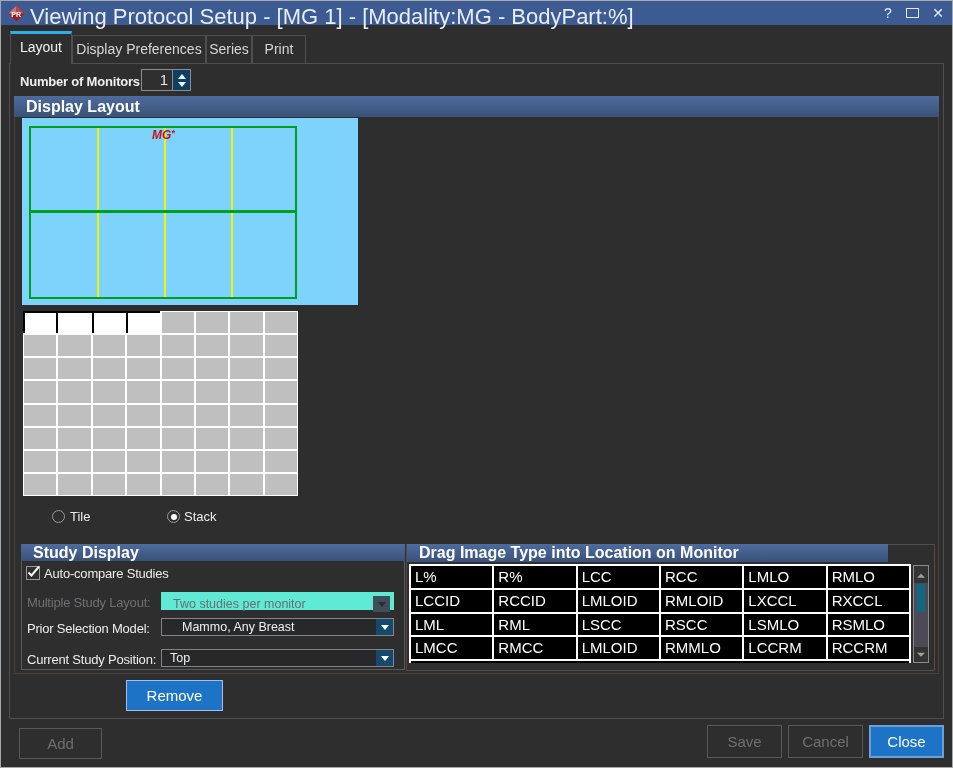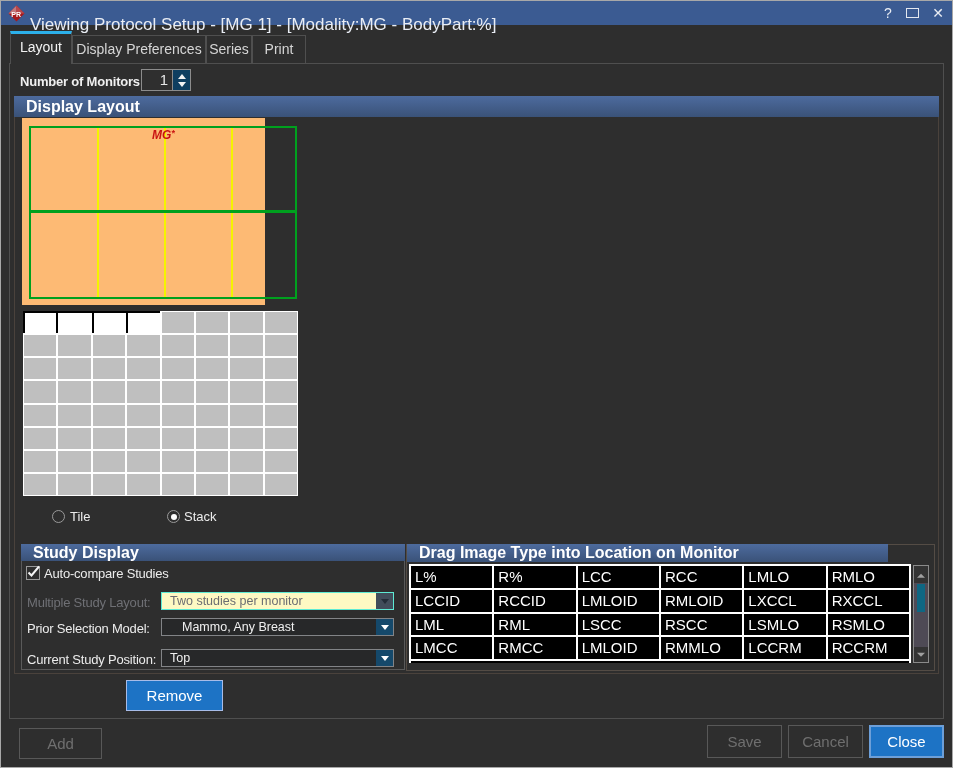--- a/index.html
+++ b/index.html
@@ -3,58 +3,58 @@
 <meta charset="utf-8">
 <style>
   * { margin:0; padding:0; box-sizing:border-box; }
   html,body { width:953px; height:768px; }
   body { font-family:"Liberation Sans", sans-serif; background:#2e2e2e; position:relative; overflow:hidden; }
   .abs { position:absolute; }
   .winborder { left:0; top:0; width:953px; height:768px; border:1px solid #a8a8a8; z-index:50; pointer-events:none; }
   
   .titlebar { left:1px; top:1px; width:951px; height:24px; background:#3b5b92; }
   .ticon { left:8px; top:5px; width:16px; height:16px; }
-  .ttext { left:30px; top:13px; height:40px; line-height:24px; font-size:17px; color:#e9edf4; }
+  .ttext { left:30px; top:5px; height:40px; line-height:24px; font-size:22px; color:#e9edf4; }
   .tbtn { top:1px; height:24px; line-height:24px; font-size:14px; color:#e9edf4; text-align:center; width:30px; }
   
   .tab { top:35px; height:28px; border:1px solid #4f4f4f; border-bottom:none; color:#d6d6d6; font-size:14px; text-align:center; line-height:27px; background:#2e2e2e; white-space:nowrap; }
   .tabsel { top:31px; height:32px; border:1px solid #4f4f4f; border-bottom:none; border-top:3px solid #2cb0ea; color:#f2f2f2; font-size:14px; text-align:center; line-height:27px; background:#2e2e2e; z-index:3; }
   
   .page { left:9px; top:63px; width:935px; height:656px; border:1px solid #4f4f4f; background:#2e2e2e; }
   .pagemask { left:11px; top:62px; width:60px; height:2px; background:#2e2e2e; z-index:4; }
   .nmlabel { left:20px; top:74px; font-size:13px; font-weight:bold; color:#f0f0f0; letter-spacing:-0.2px; }
   
   .spinfield { left:141px; top:69px; width:32px; height:22px; border:1px solid #8c8c8c; background:#2f2f2f; color:#e6e6e6; font-size:15px; text-align:right; line-height:20px; padding-right:4px; }
   .spinbtns { left:172px; top:69px; width:19px; height:22px; border:1px solid #8c8c8c; background:#0e3e60; }
   
   .ghdr { background:linear-gradient(#4d6b9e,#3a5278); color:#ffffff; font-weight:bold; font-size:16px; }
   .dlhdr { left:14px; top:96px; width:925px; height:21px; line-height:21px; padding-left:12px; }
   .biggroup { left:14px; top:96px; width:925px; height:578px; border:1px solid #4a423c; border-top:none; }
   
-  .monitor { left:22px; top:118px; width:243px; height:187px; background:#fdba74; }
+  .monitor { left:22px; top:118px; width:336px; height:187px; background:#7dd3fc; }
   .mgreen { left:7px; top:8px; width:268px; height:173px; border:2px solid #00a01e; }
   .vline { top:10px; width:2px; height:169px; background:#f4f400; z-index:1; }
   .hline { left:7px; top:92px; width:267px; height:3px; background:#00a01e; z-index:2; }
   .mgtext { left:130px; top:10px; color:#c91212; font-size:12px; font-style:italic; font-weight:bold; z-index:3; }
   
   .grid { left:23px; top:311px; width:275px; height:185px; background:#ffffff; padding:1px; display:grid; grid-template-columns:repeat(8,1fr); grid-template-rows:repeat(8,1fr); gap:2px; }
   .gc { background:#bfbfbf; }
   
   .radio { width:13px; height:13px; border:1px solid #9a9a9a; border-radius:50%; background:#2e2e2e; }
   .radiodot { position:absolute; left:2.5px; top:2.5px; width:6px; height:6px; border-radius:50%; background:#ffffff; }
   .rlabel { font-size:13px; color:#ececec; }
   
   .studygrp { left:21px; top:544px; width:384px; height:126px; border:1px solid #5a5a5a; }
   .studyhdr { left:21px; top:544px; width:384px; height:17px; line-height:17px; padding-left:12px; }
   .cb { left:26px; top:566px; width:14px; height:14px; background:#2e2e2e; border:1px solid #9a9a9a; }
   .flabel { font-size:13px; color:#ececec; letter-spacing:-0.2px; }
   .flabeld { font-size:13px; color:#6f7075; letter-spacing:-0.2px; }
   .combo { left:161px; width:233px; height:18px; border:1px solid #828487; background:#272829; color:#f0f0f0; font-size:12.5px; line-height:16px; padding-left:8px; white-space:nowrap; }
   .combobtn { position:absolute; right:0; top:0; width:17px; height:16px; background:#15496b; }
-  .combod { border:1px solid #5eead4; background:#fef9c3; color:#6b6d72; }
+  .combod { border:4px solid #5eead4; background:#5eead4; color:#6b6d72; }
   .combodbtn { background:#414d5a; }
   .arr { position:absolute; left:50%; top:50%; transform:translate(-50%,-38%); width:0; height:0; border-left:4.5px solid transparent; border-right:4.5px solid transparent; border-top:5px solid #fff; }
   .arrd { border-top-color:#232d38; }
   
   .draggrp { left:406px; top:544px; width:529px; height:127px; border:1px solid #544c45; }
   .draghdr { left:407px; top:544px; width:481px; height:18px; line-height:18px; padding-left:12px; }
   .dtable { left:409px; top:564px; width:502px; height:99px; background:#ffffff; padding:2px 2px 0 2px; display:grid; grid-template-columns:repeat(6,1fr); grid-template-rows:repeat(4,1fr) 2px; gap:2px; }
   .dc { background:#000; color:#fff; font-size:15px; line-height:21px; padding-left:4px; overflow:hidden; }
   .dsliver { grid-column:1/7; background:#000; }
   

